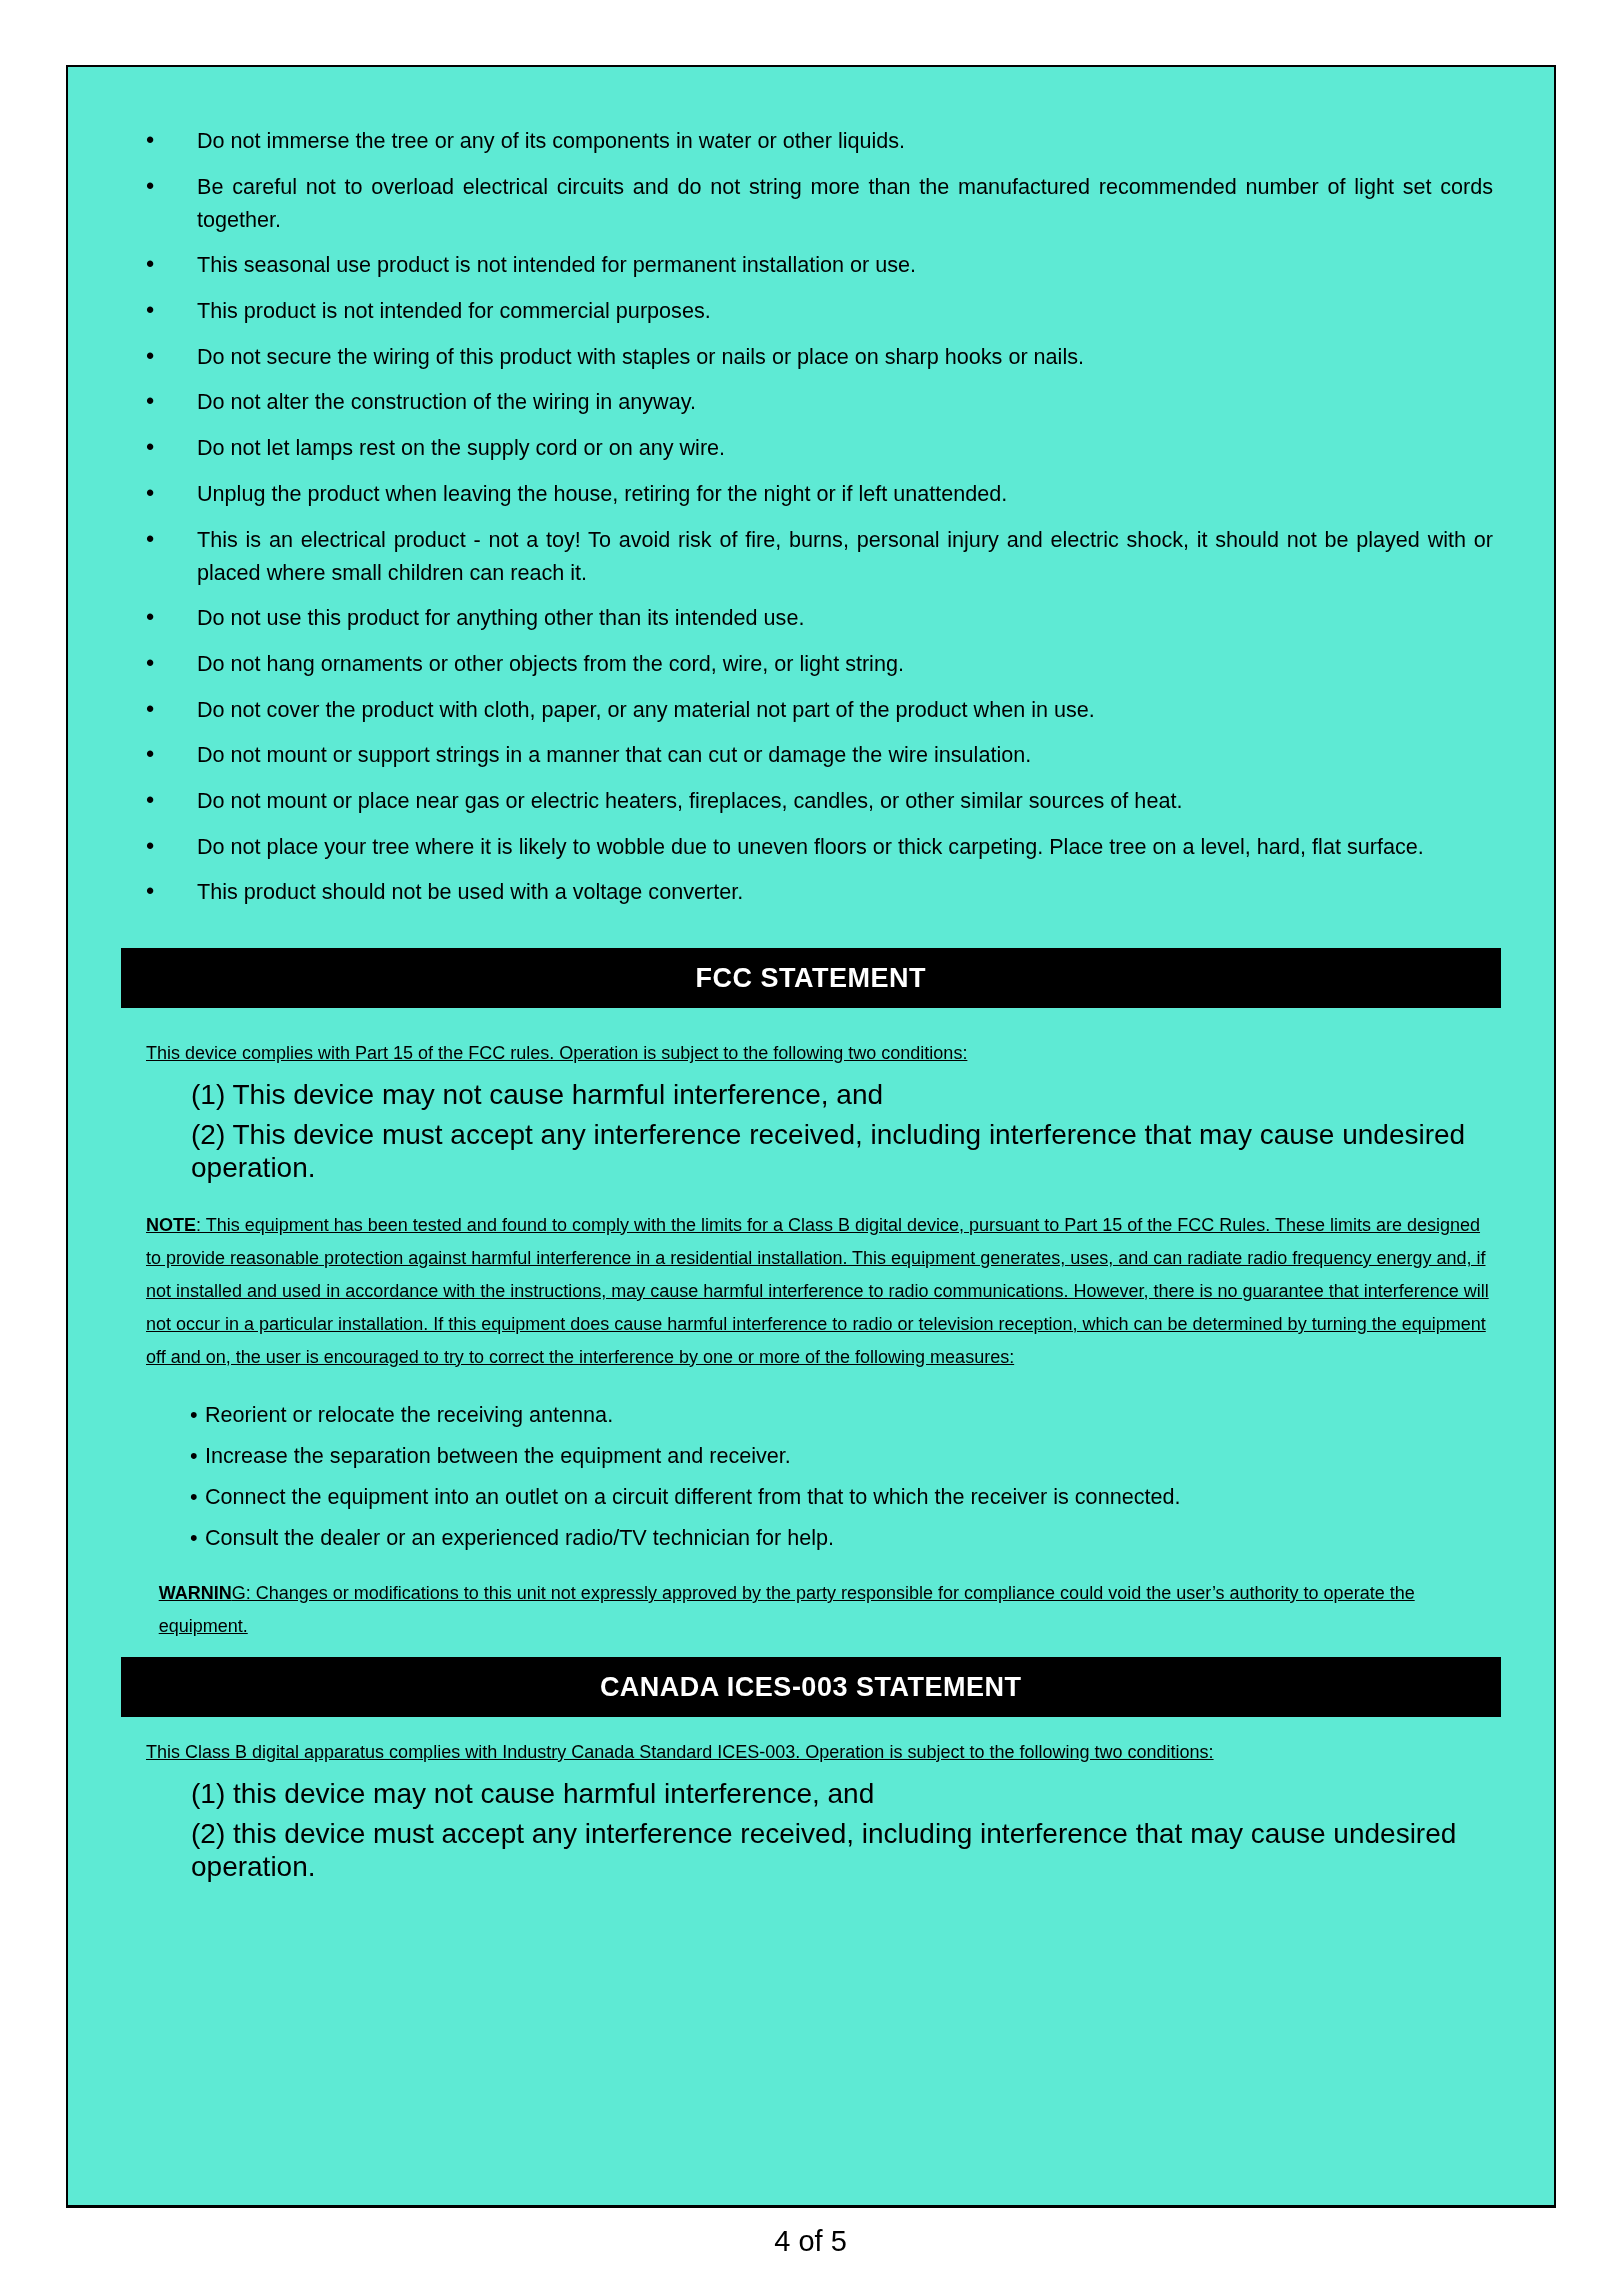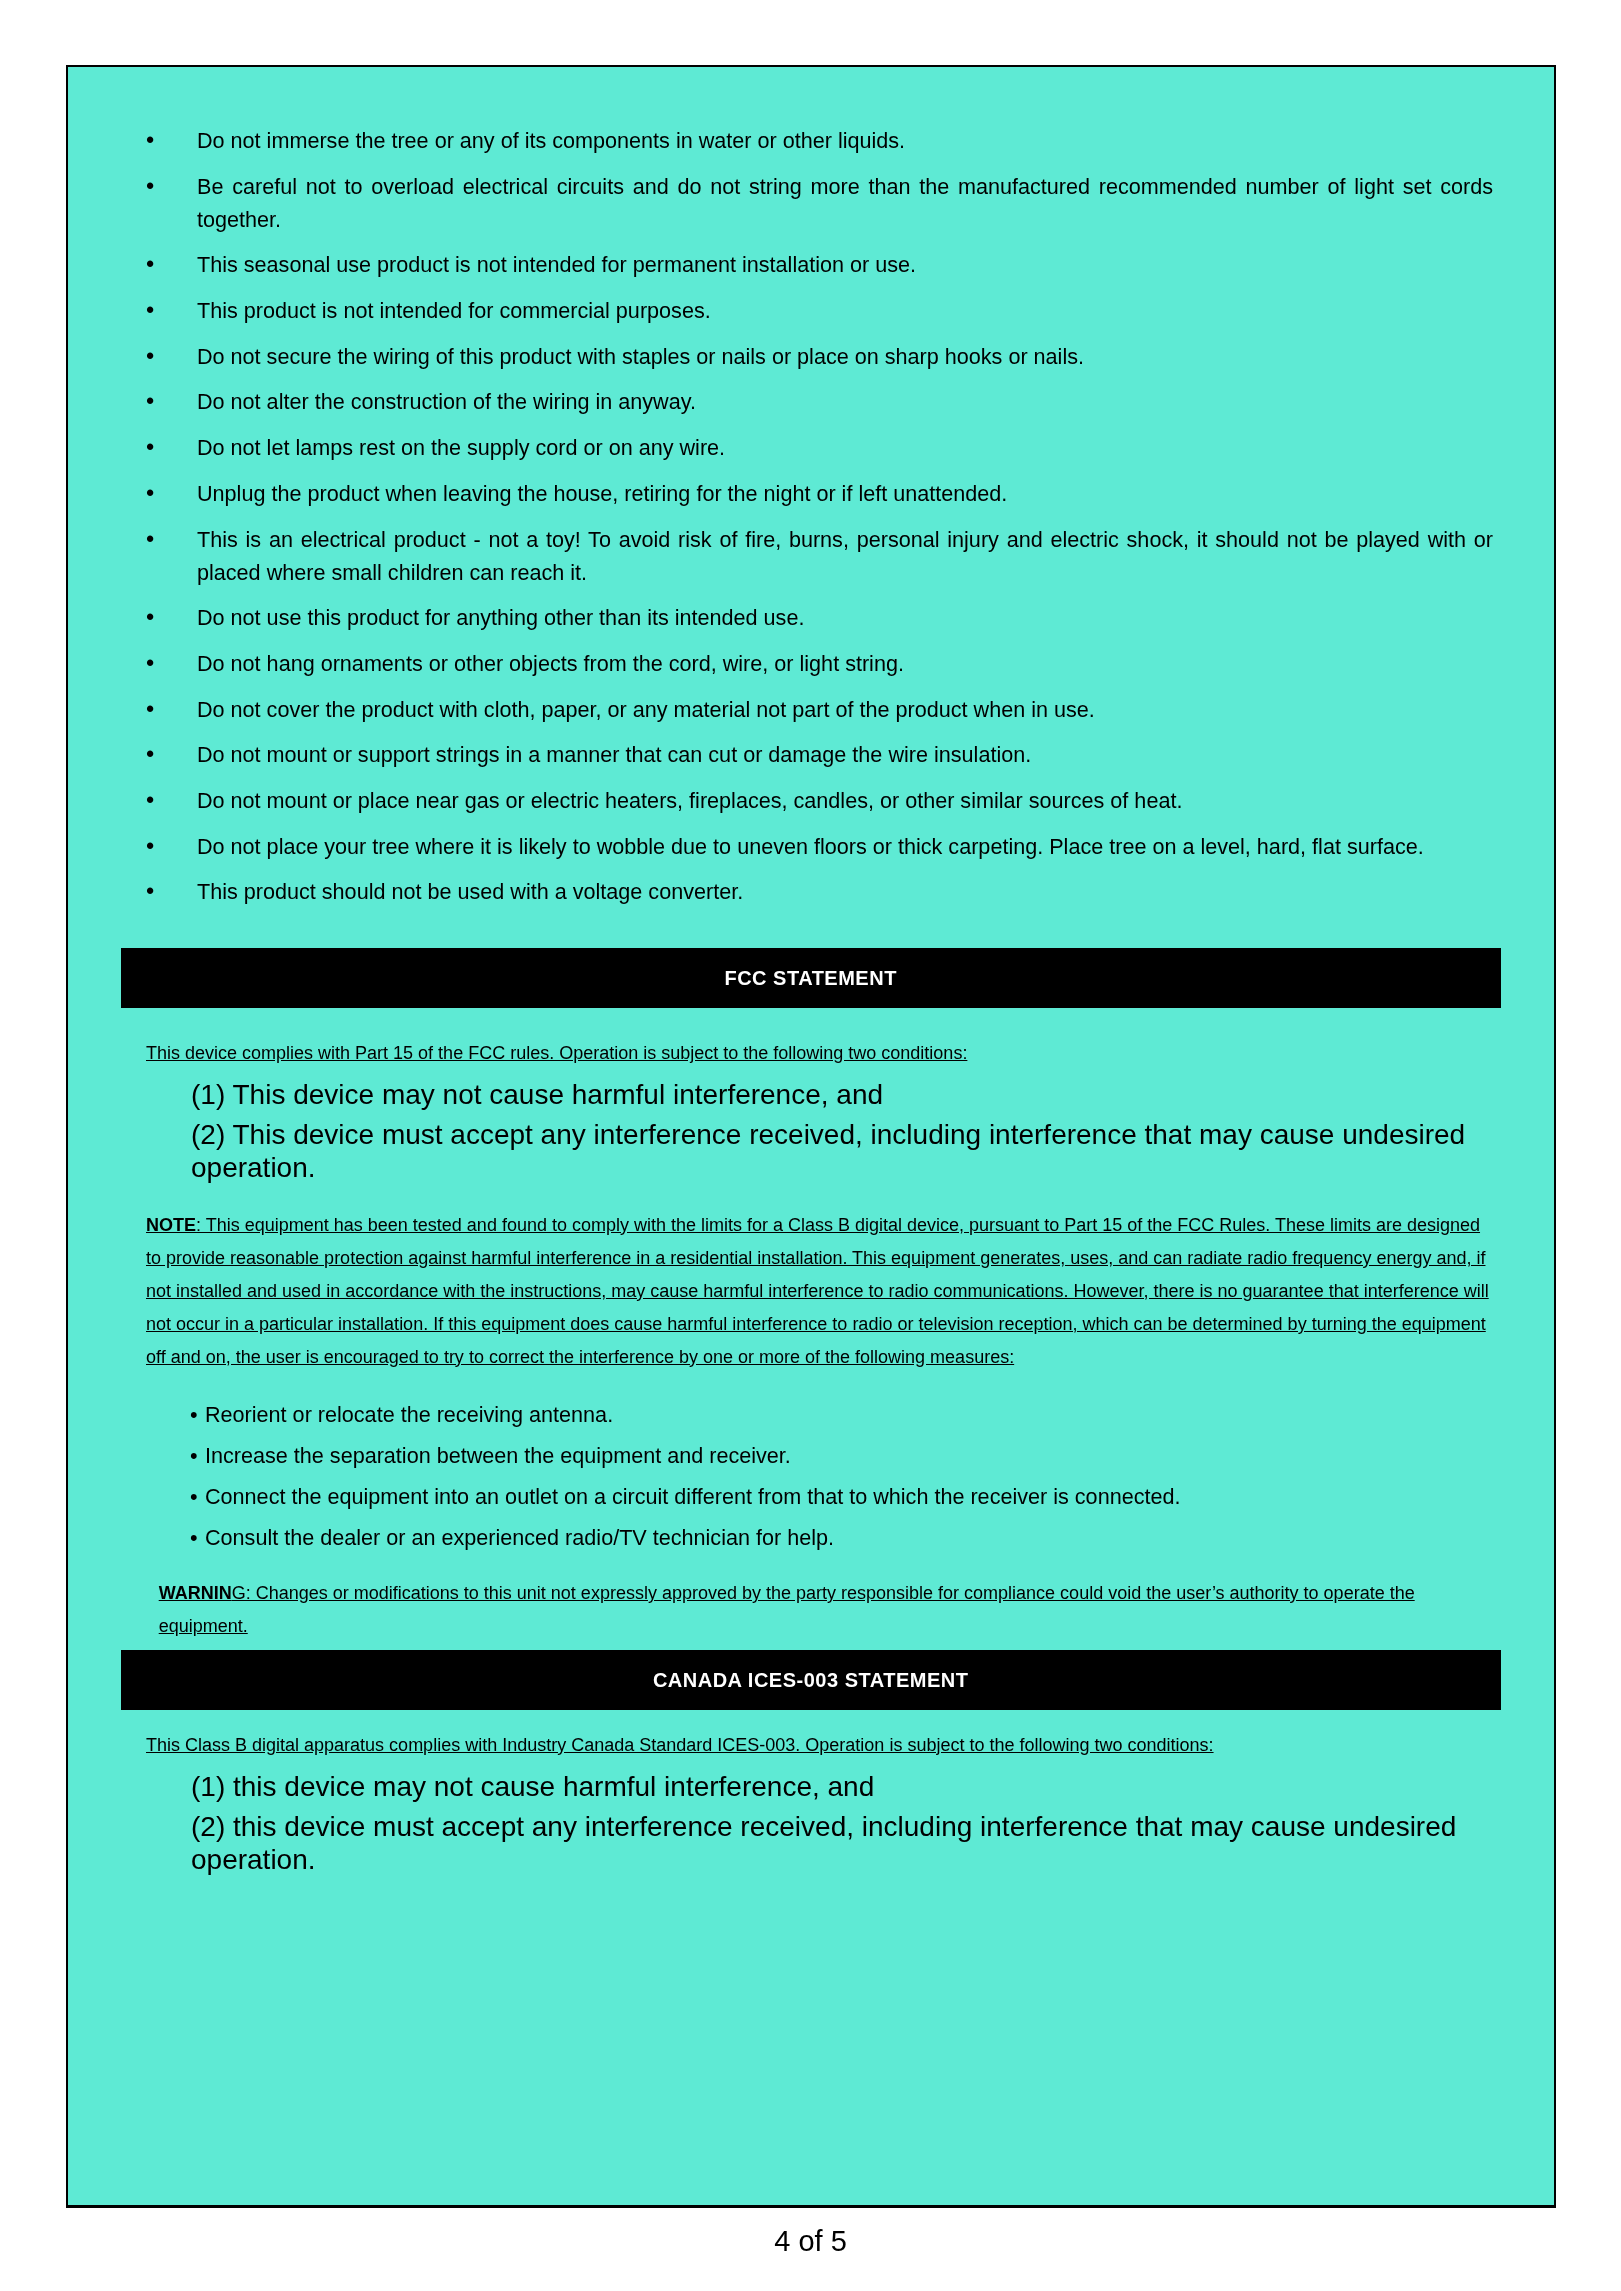--- a/index.html
+++ b/index.html
@@ -50,26 +50,26 @@
   }
   
   .section-bar {
     height: 60px;
     line-height: 60px;
     margin-left: -25.5px;
     margin-right: -7.8px;
     background: #000000;
     color: #ffffff;
     text-align: center;
-    font-size: 20px;
+    font-size: 27px;
     font-weight: bold;
     letter-spacing: 0.5px;
   }
   .bar-fcc    { margin-top: 40px; }
-  .bar-canada { margin-top: 7px; }
+  .bar-canada { margin-top: 14px; }
   
   .para {
     margin: 0;
     font-size: 18px;
     line-height: 33px;
     text-decoration: underline;
   }
   .fcc-intro    { margin-top: 29px; }
   .note-para    { margin-top: 24.5px; }
   .canada-intro { margin-top: 18.6px; }

